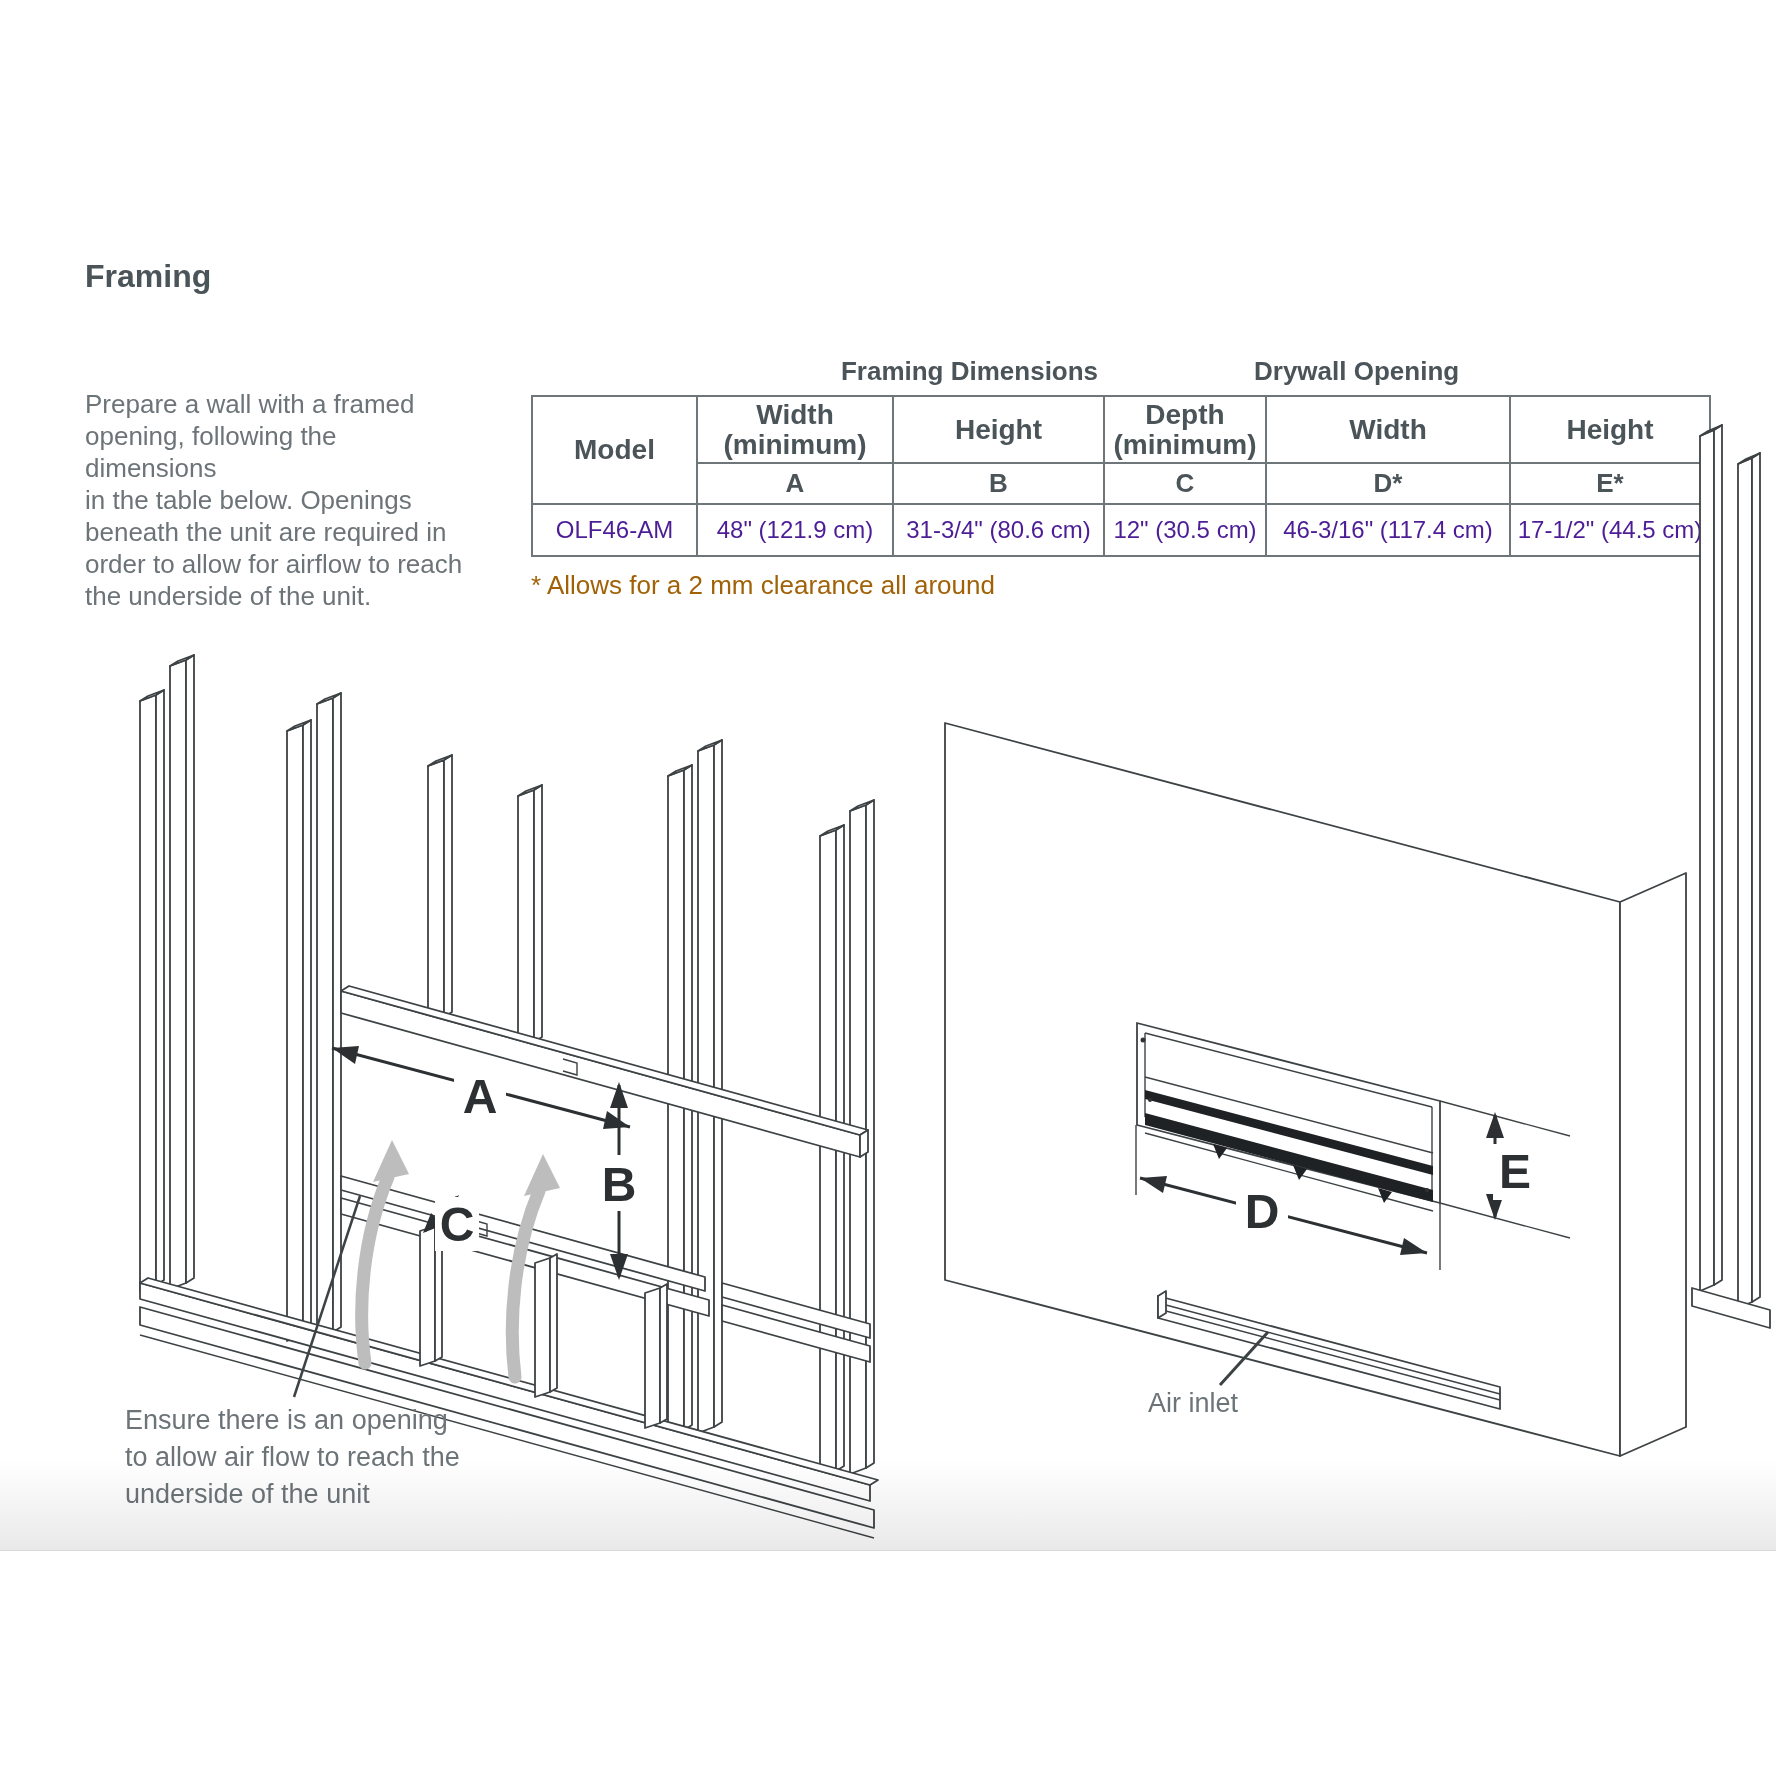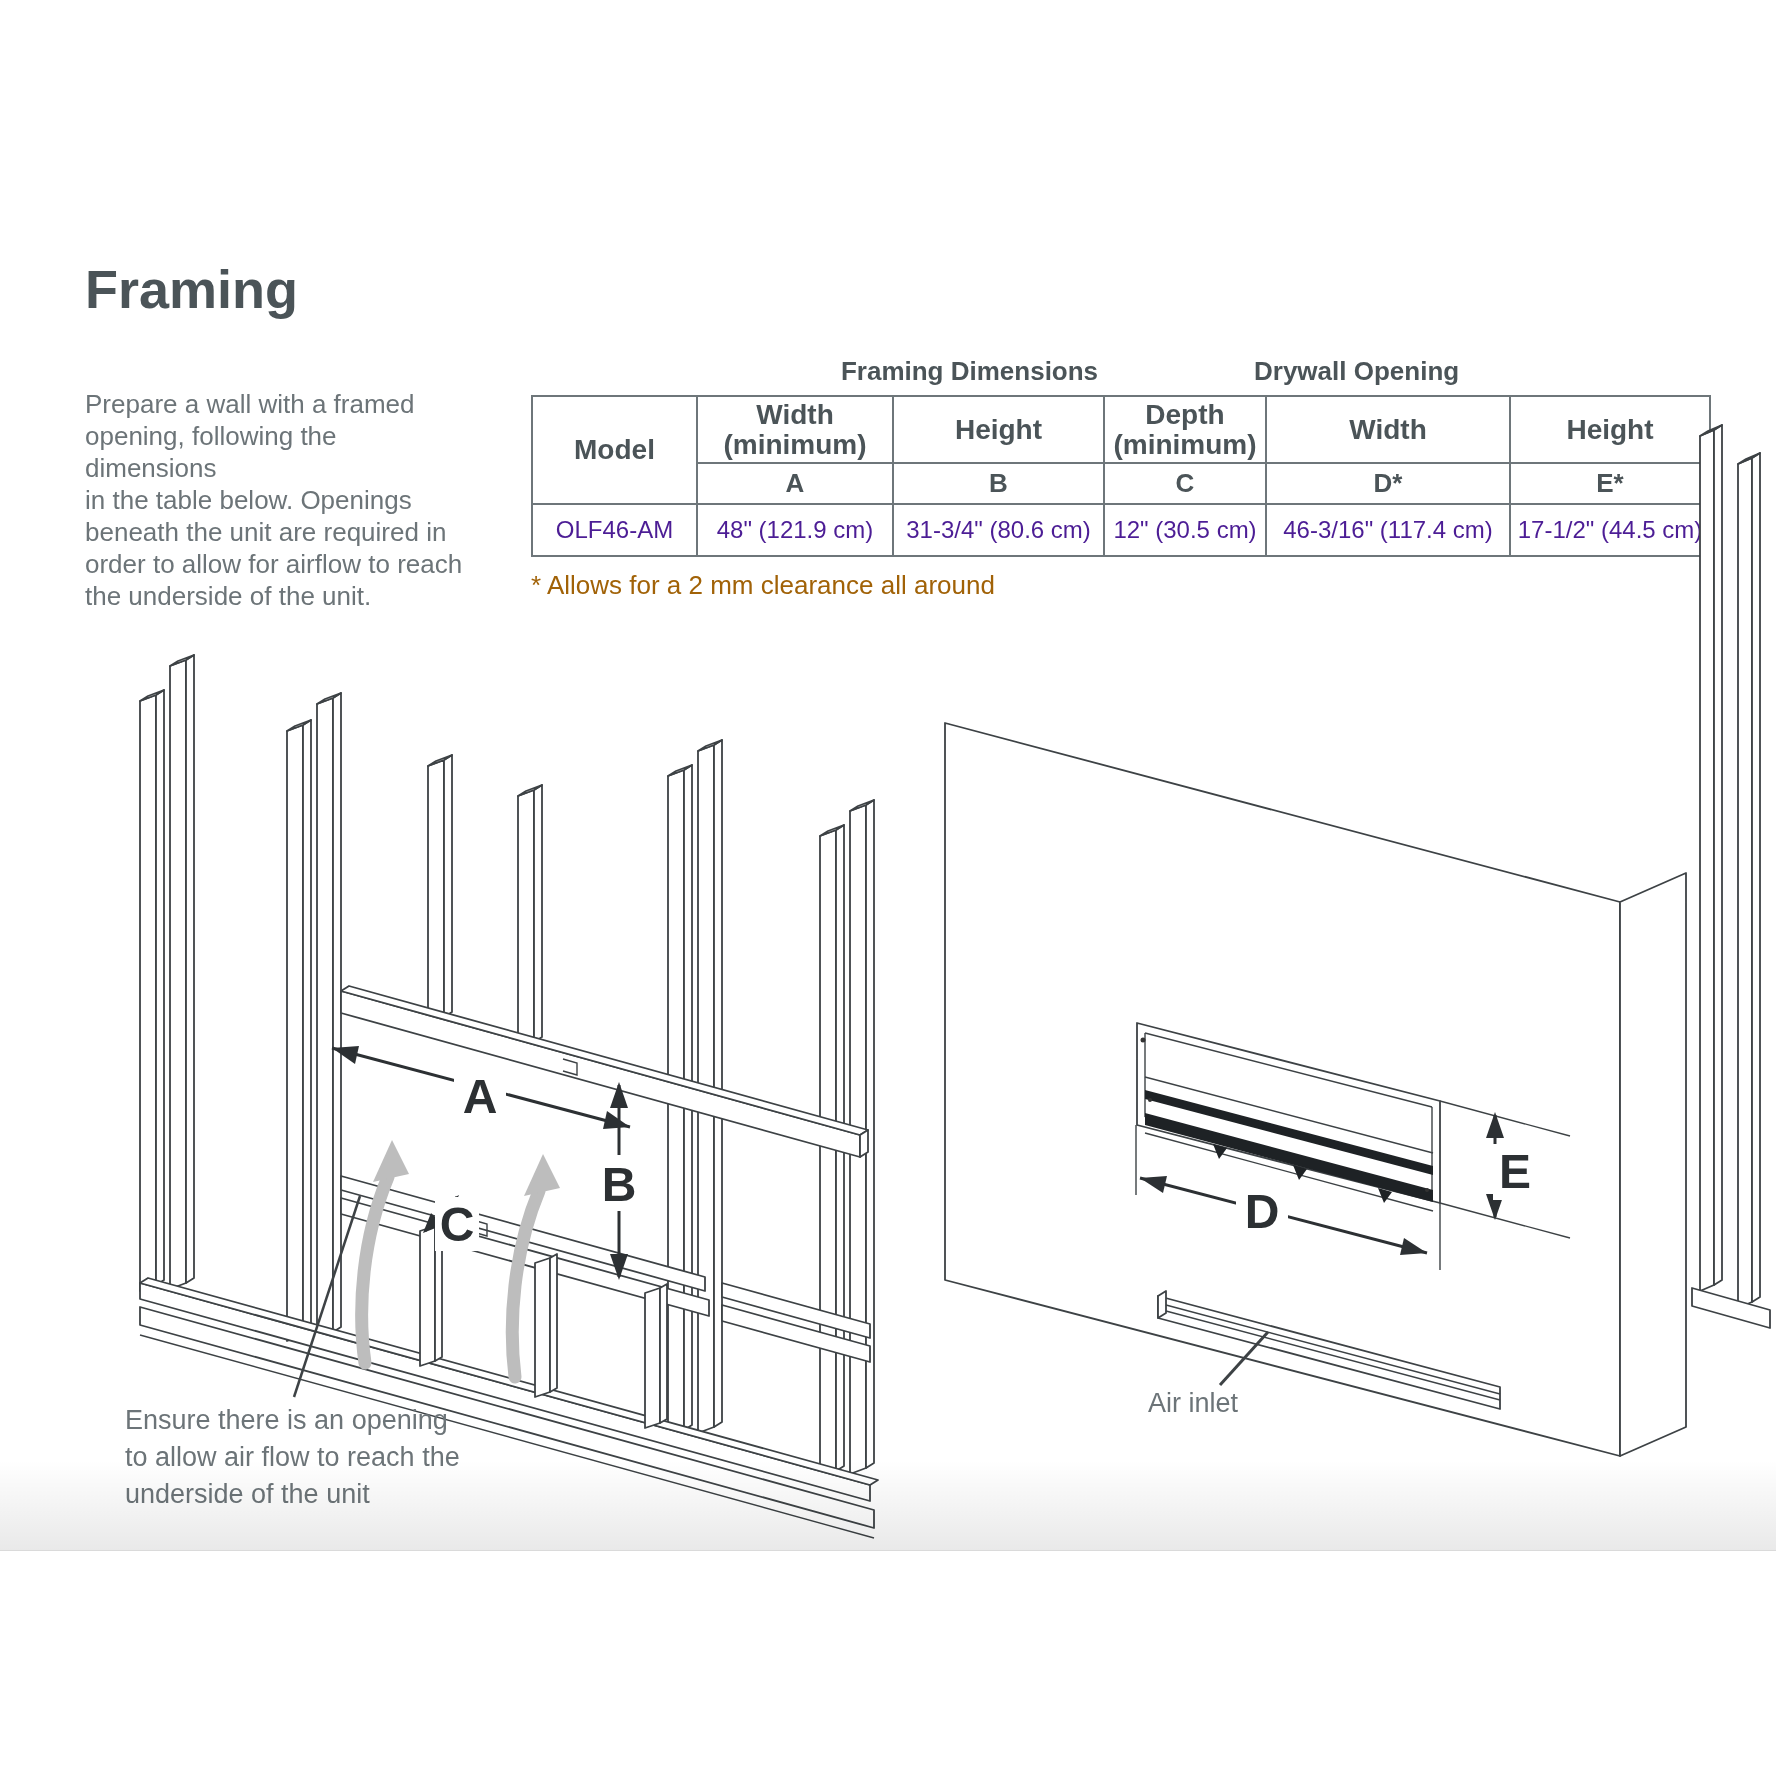--- a/index.html
+++ b/index.html
@@ -2,21 +2,21 @@
 <html><head>
 <meta charset="utf-8">
 <style>
   html,body{margin:0;padding:0;background:#ffffff;}
   #canvas{
     position:relative;width:1776px;height:1776px;background:#ffffff;overflow:hidden;
     font-family:"Liberation Sans","DejaVu Sans",sans-serif;
   }
   .abs{position:absolute;}
   #page-title{
-    left:85px;top:258px;font-size:54px;font-weight:bold;color:#4b5458;letter-spacing:0;
+    left:85px;top:258px;font-size:32px;font-weight:bold;color:#4b5458;letter-spacing:0;
   }
   #intro{
     left:85px;top:388px;width:380px;font-size:26px;line-height:32px;color:#6c7478;
     white-space:pre-line;
   }
   
   #group-headers{left:520px;top:356px;width:1178px;height:34px;font-size:26px;font-weight:bold;color:#4b5458;}
   #gh-framing{position:absolute;left:165px;width:569px;text-align:center;}
   #gh-drywall{position:absolute;left:734px;width:444px;}
   #spec-table{

